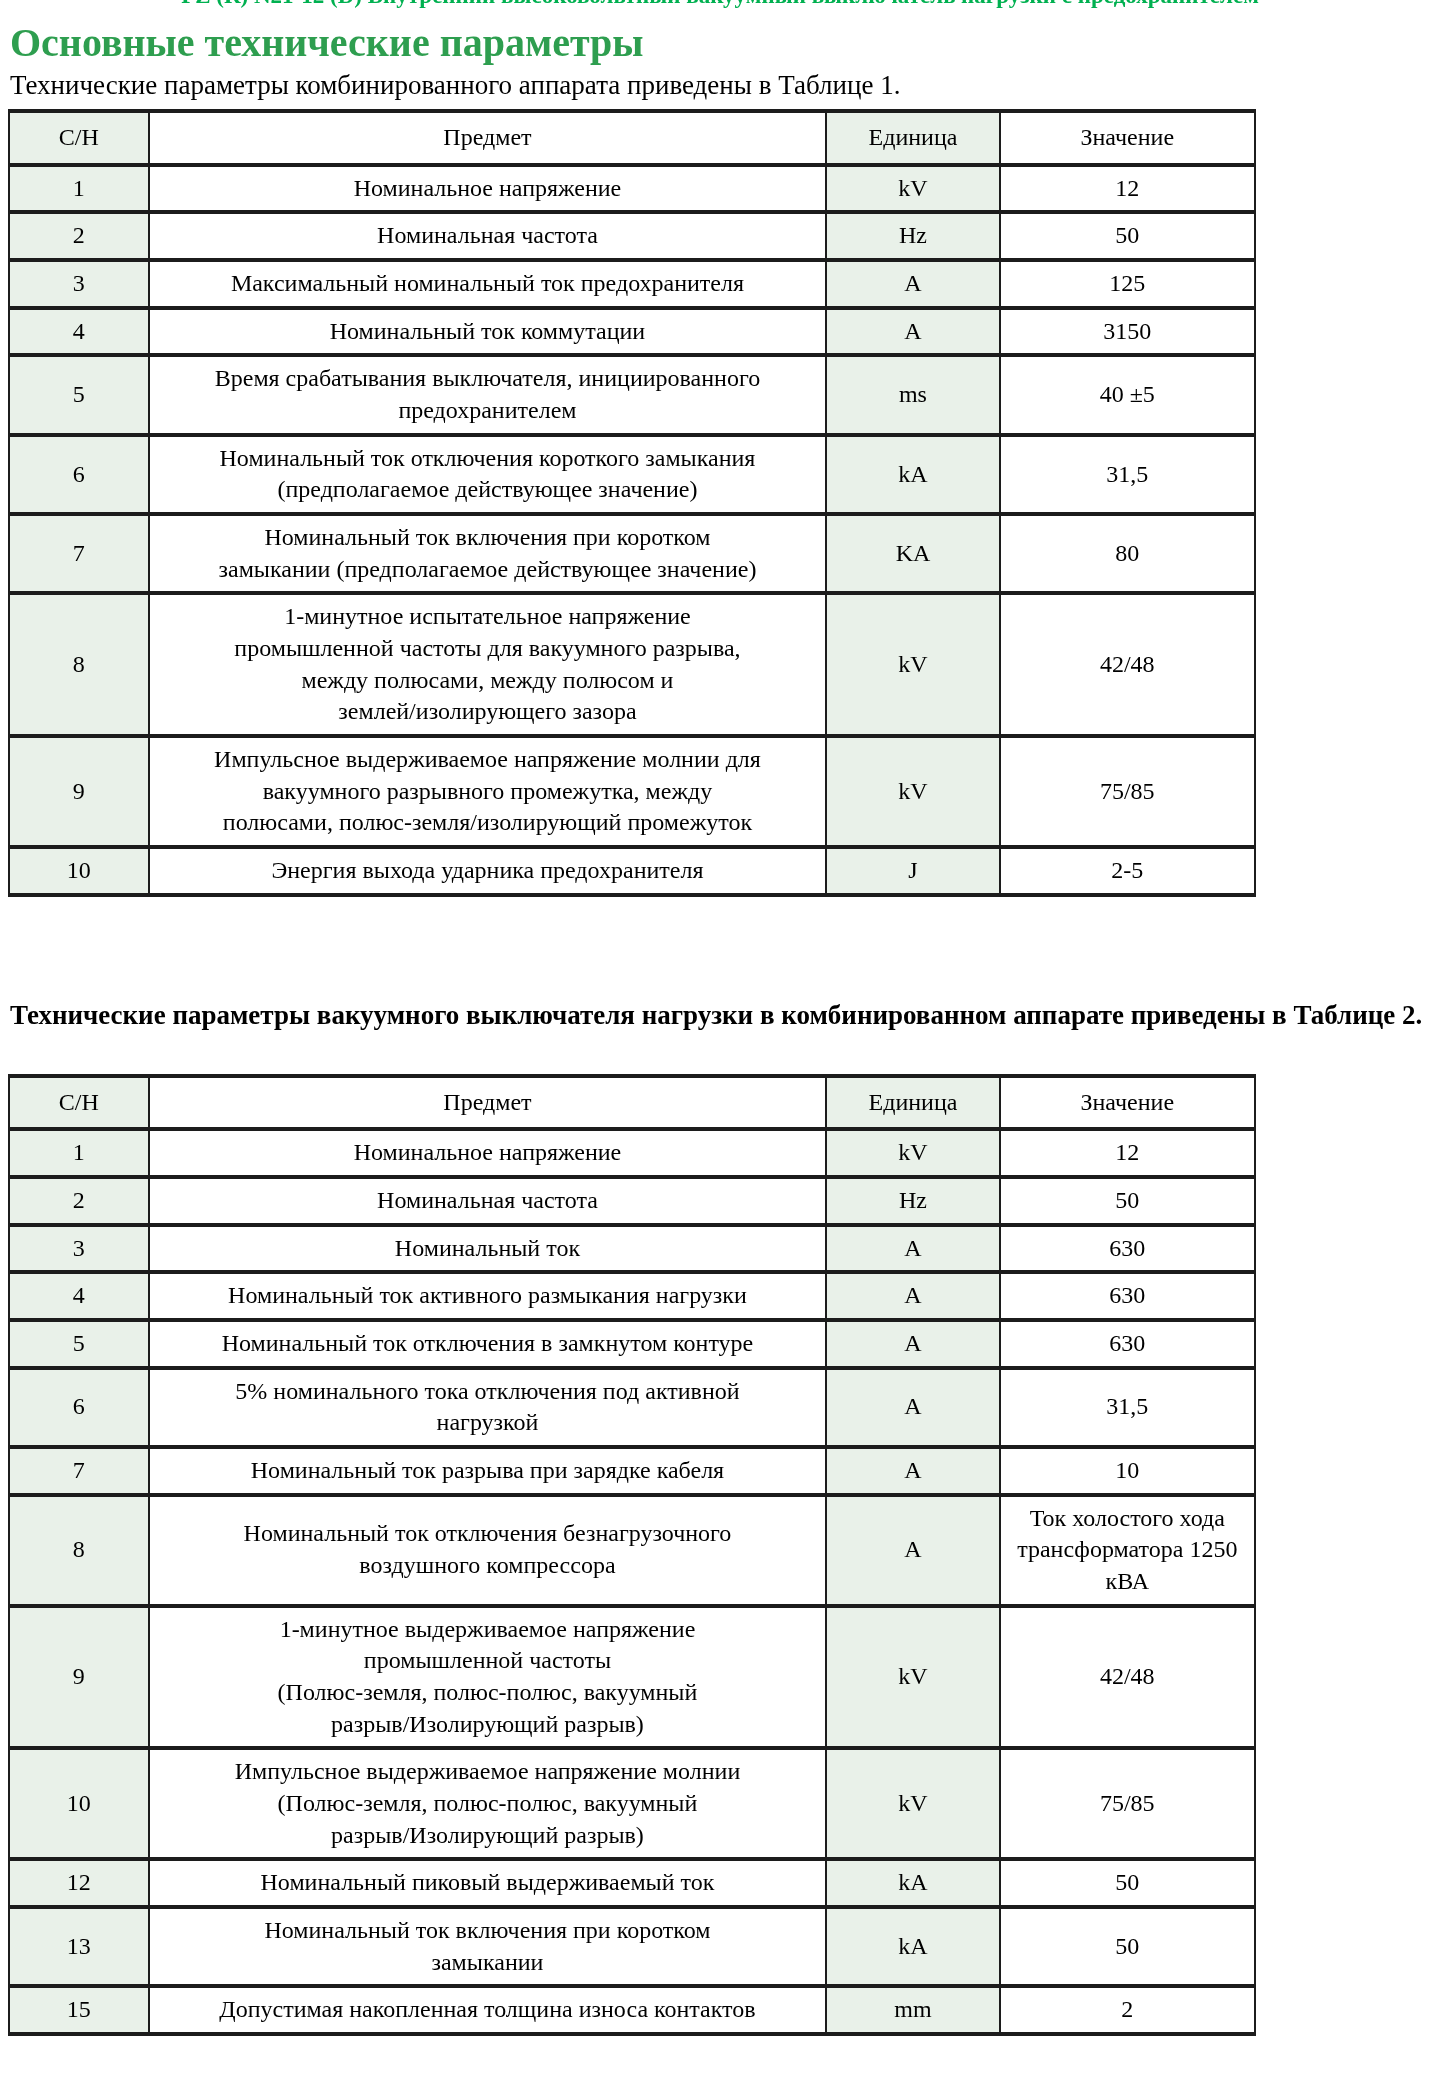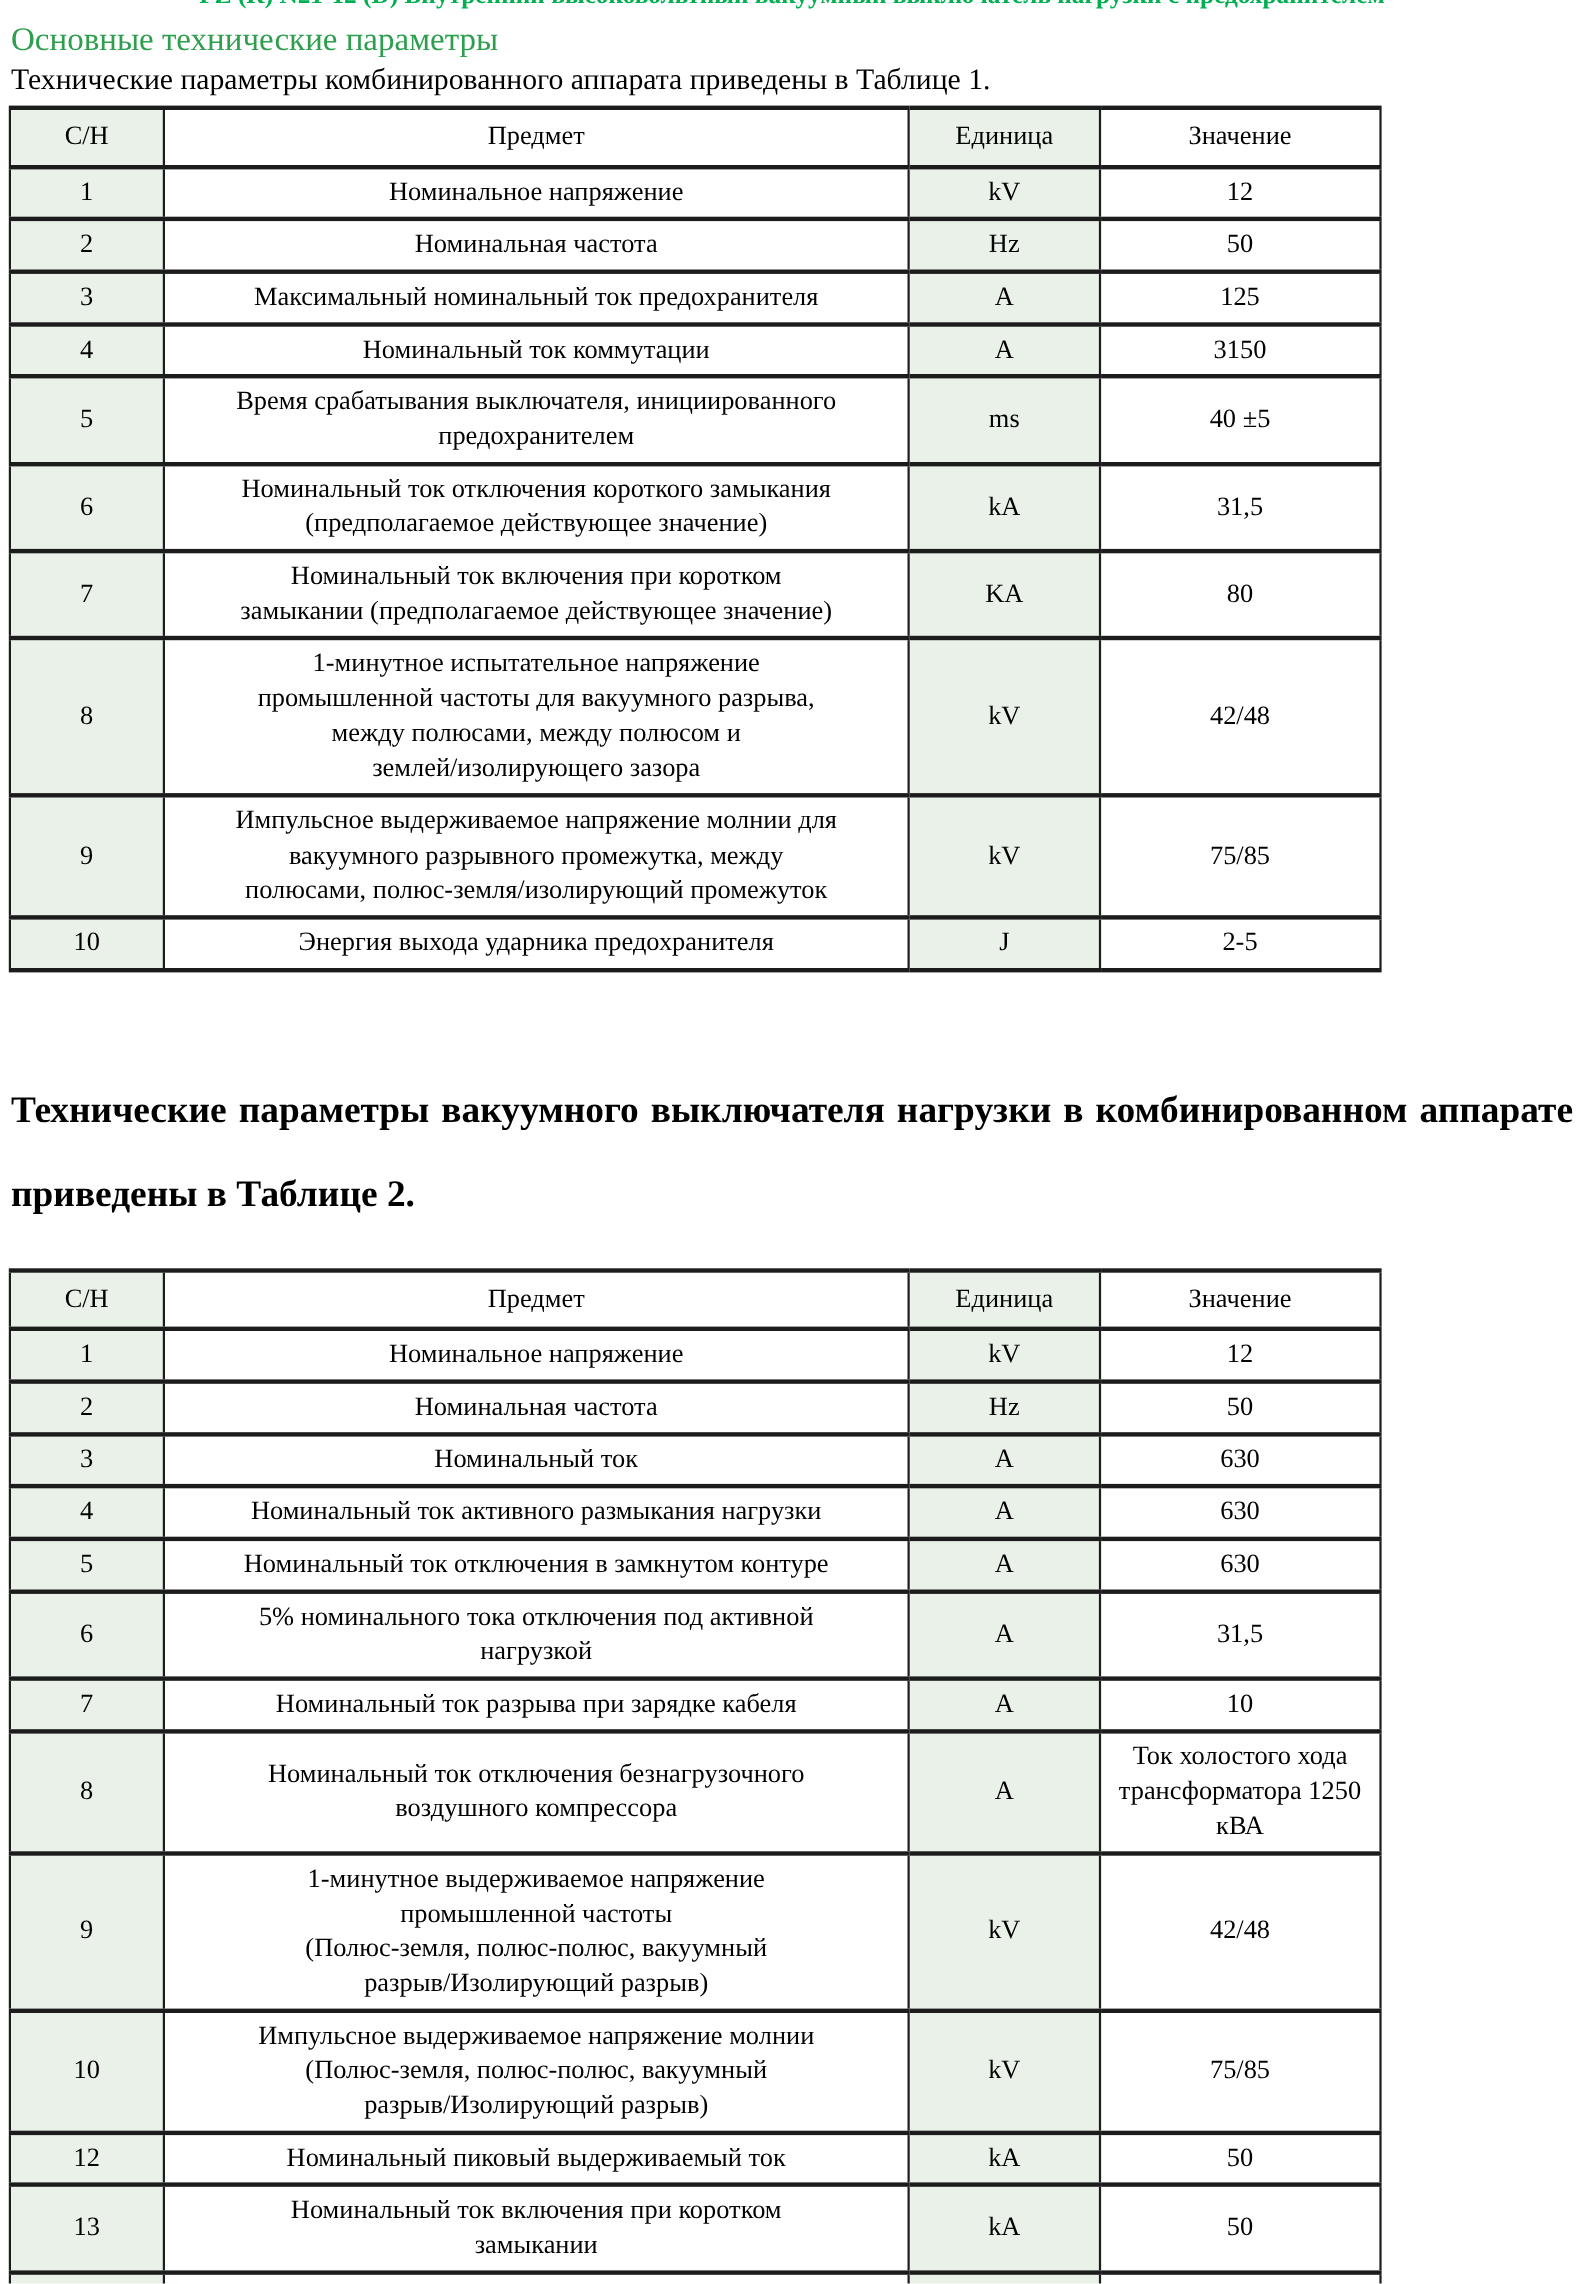--- a/index.html
+++ b/index.html
@@ -18,34 +18,34 @@
   .top-clip .line {
     margin-top: -17px;
     text-align: center;
     font-size: 23px; font-weight: bold;
     color: #00b050;
     white-space: nowrap;
   }
 
   .h1 {
     margin: 6px 0 4px 10px;
-    font-size: 30px; font-weight: normal;
+    font-size: 40px; font-weight: bold;
     color: #2e9e4f;
     font-family: "Liberation Serif", "DejaVu Serif", serif;
   }
 
   .intro {
     margin: 2px 0 8px 10px;
     font-size: 27px; font-weight: normal;
     color: #000;
   }
 
   .intro2 {
     margin: 88px 10px 28px 10px;
-    font-size: 34px; font-weight: bold;
+    font-size: 27px; font-weight: bold;
     text-align: justify;
     line-height: 2.25;
   }
 
   table.spec {
     border-collapse: collapse;
     table-layout: fixed;
     width: 1248px;
     margin-left: 8px;
   }

